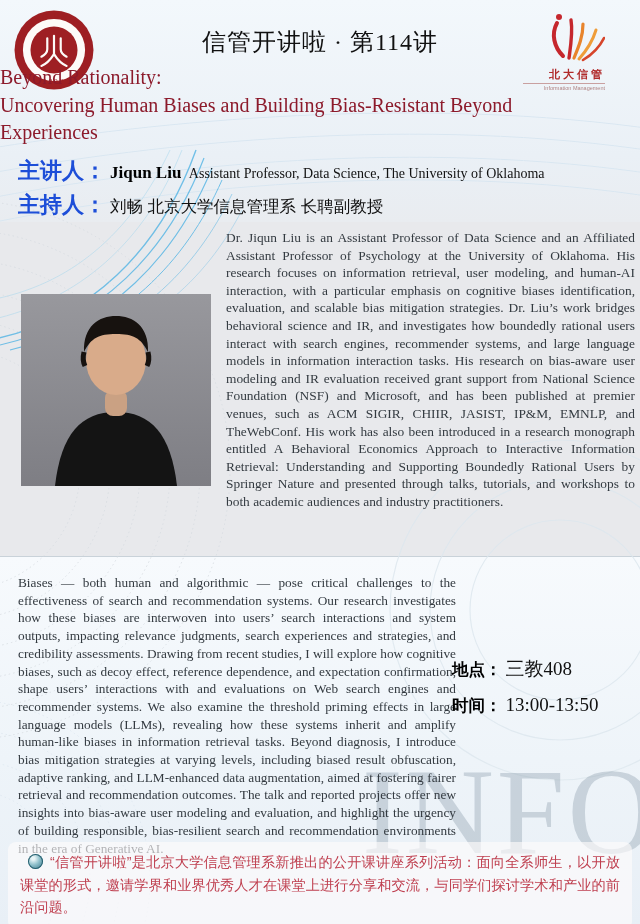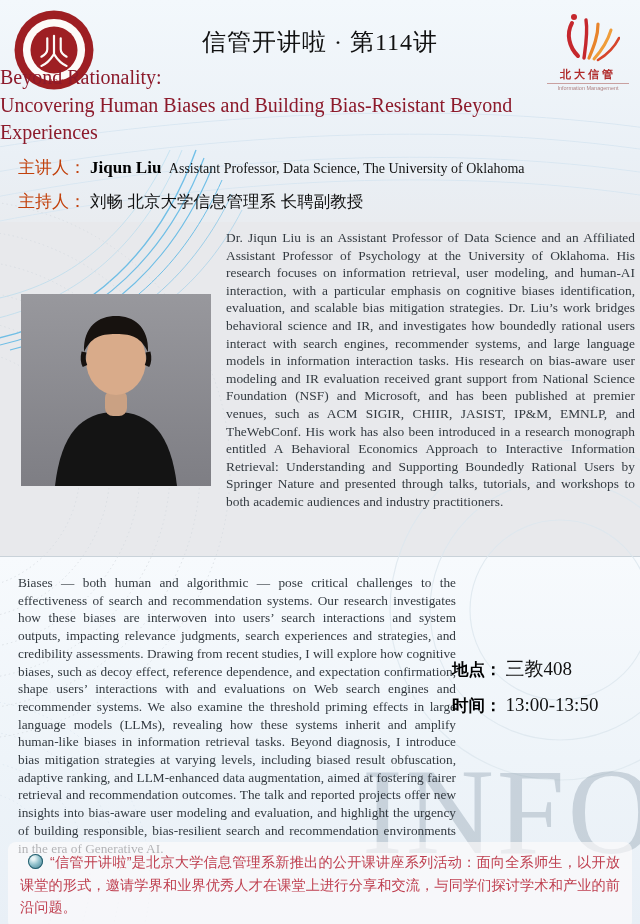--- a/index.html
+++ b/index.html
@@ -20,36 +20,36 @@
   .bg-decor { position:absolute; left:0; top:0; z-index:1; pointer-events:none; }
   .watermark {
     position:absolute; left:362px; top:742px; z-index:1;
     font-family:"Liberation Serif",serif; font-size:122px; font-weight:400;
     color:rgba(116,136,152,0.30); letter-spacing:3px; white-space:nowrap;
   }
   .z { position:absolute; z-index:2; }
 
   
   .pku-seal { left:12px; top:8px; width:84px; height:84px; }
-  .im-logo  { left:547px; top:12px; width:82px; text-align:center; }
+  .im-logo  { left:523px; top:12px; width:82px; text-align:right; }
   .im-logo .im-name { font-family:"Liberation Sans",sans-serif; font-weight:bold;
                       font-size:11px; letter-spacing:3px; color:#b02a2a; margin-top:1px; }
   .im-logo .im-sub  { font-family:"Liberation Sans",sans-serif; font-size:5.5px;
                       color:#b08484; border-top:1px solid #c9a0a0; padding-top:1px; margin-top:1px; }
   .series-title { left:0; top:26px; width:640px; text-align:center;
                   font-size:24px; color:#111; letter-spacing:1px; }
   .lecture-title { left:0; top:64px; width:544px; text-align:left;
                    color:#8c1a2b; font-size:20px; line-height:27.5px; }
 
   
   .person-line { left:18px; width:610px; white-space:nowrap; }
   .speaker-line { top:156px; }
   .host-line    { top:190px; }
-  .person-label { font-family:"Liberation Sans",sans-serif; font-weight:normal;
-                  font-size:17px; color:#c2410c; }
+  .person-label { font-family:"Liberation Sans",sans-serif; font-weight:bold;
+                  font-size:22px; color:#1d4ed8; }
   .person-name  { font-weight:bold; font-size:17px; color:#000; }
   .person-affil { font-size:14px; color:#111; }
   .host-affil   { font-family:Liberation Sans, sans-serif; font-weight:normal;
                   font-size:16.5px; color:#111; }
 
   
   .speaker-photo { left:21px; top:294px; width:190px; height:192px; display:block; }
   .bio-text {
     left:226px; top:229px; width:409px;
     font-size:13.4px; line-height:17.6px; text-align:justify; color:#333a40;

